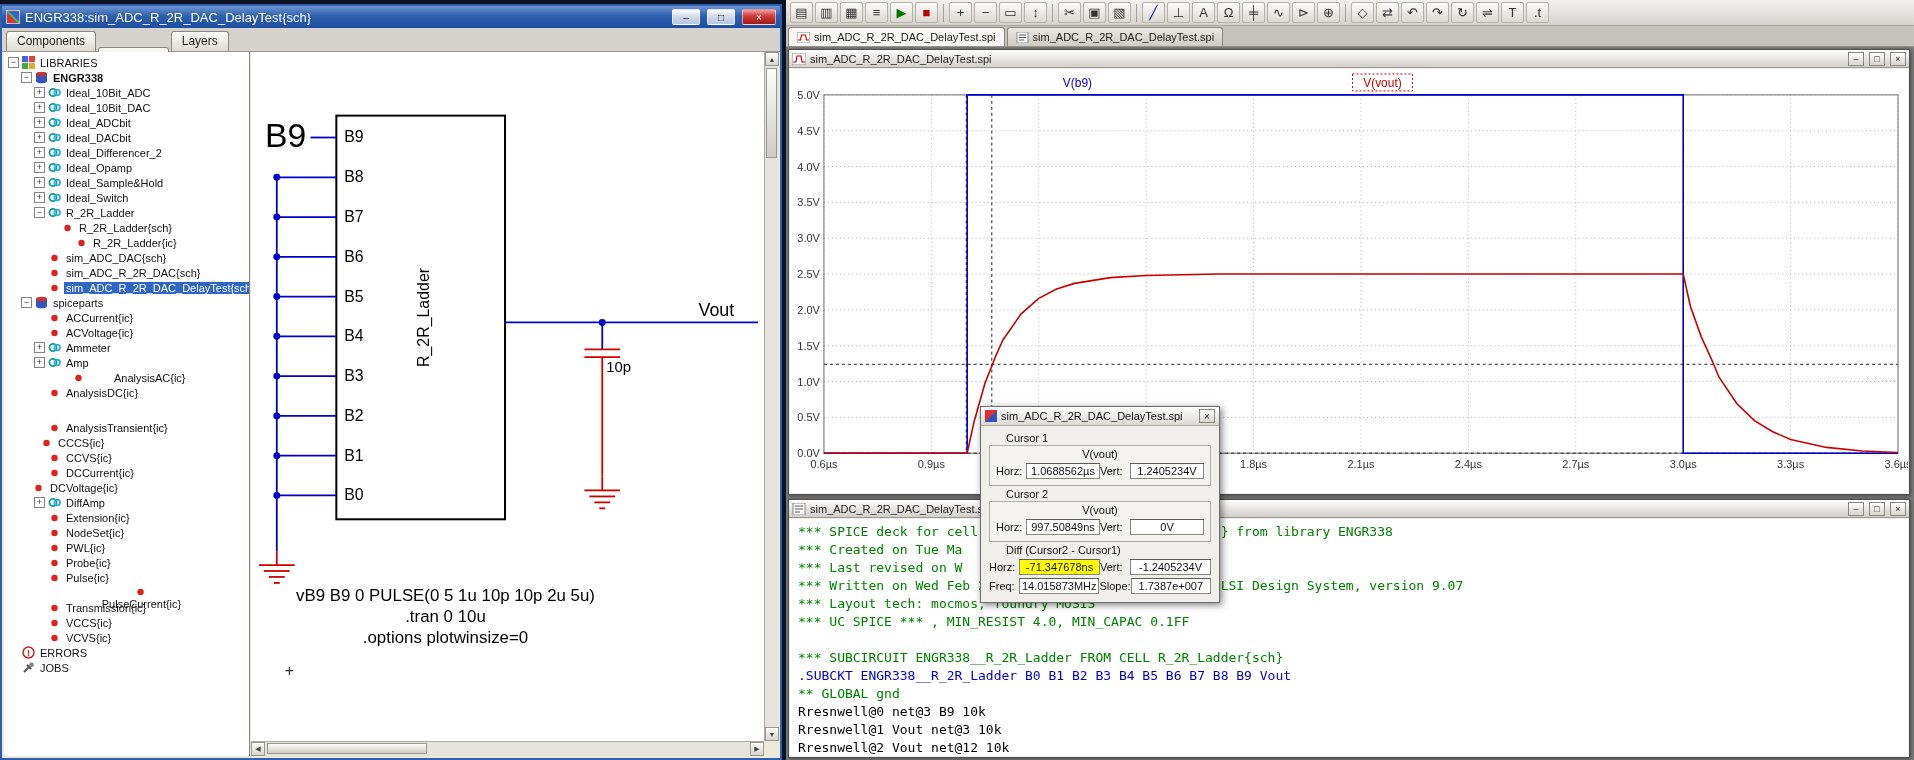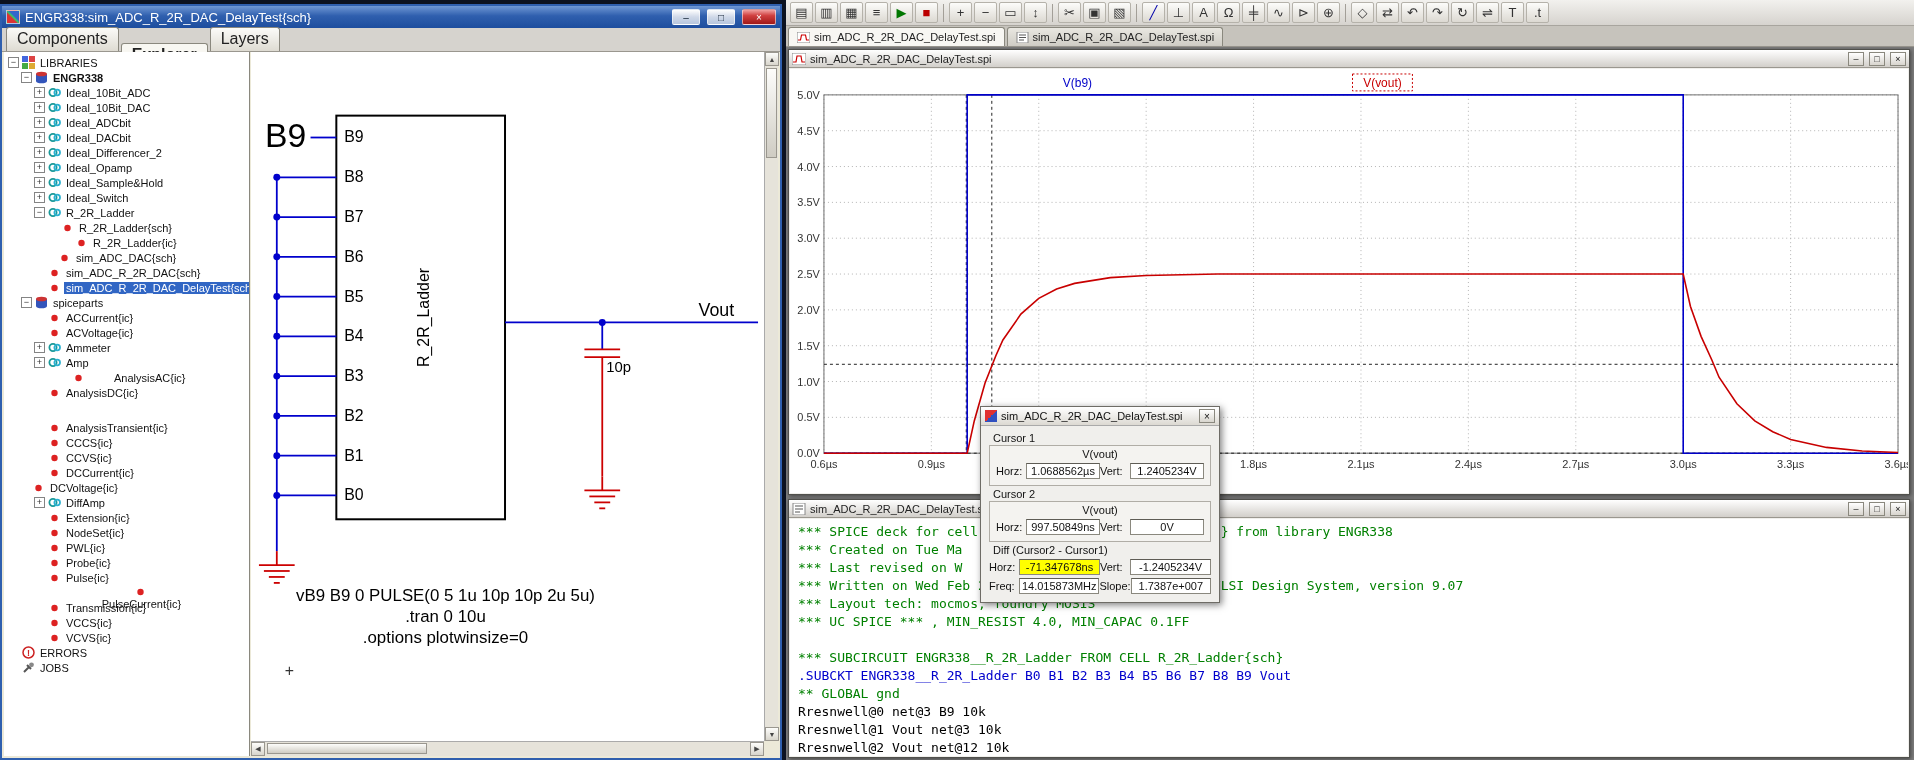--- a/index.html
+++ b/index.html
@@ -13,21 +13,21 @@
     display:flex; align-items:center; color:#fff; font-size:13px; padding:0 4px; gap:5px; }
   .app-icon { width:14px; height:14px; background:linear-gradient(45deg,#d33 40%,#3c6 50%,#36c 60%); border:1px solid rgba(255,255,255,.6); }
   .titlebar .title-text { flex:1; white-space:nowrap; overflow:hidden; }
   .tb-btn { width:28px; height:16px; border:1px solid rgba(255,255,255,.55); border-radius:2px;
     background:linear-gradient(#fefefe,#cfd8e8 50%,#b7c6de); color:#123; font-size:10px;
     display:flex; align-items:center; justify-content:center; margin-left:2px; }
   .tb-btn.close { background:linear-gradient(#f0a0a0,#d04040 40%,#a01818); color:#fff; width:34px; }
 
   .tabs-row { height:24px; background:#d6d3ce; border-bottom:1px solid #9a978f;
     display:flex; align-items:flex-end; padding:2px 4px 0; gap:2px; }
-  .tab { padding:2px 10px 3px; font-size:16px; border:1px solid #8a887e; border-bottom:none;
+  .tab { padding:2px 10px 3px; font-size:12px; border:1px solid #8a887e; border-bottom:none;
     border-radius:3px 3px 0 0; background:linear-gradient(#fbfbf8,#dedbd2); color:#222; }
   .tab.active { background:#f8f7f2; position:relative; top:16px; font-weight:bold; }
 
   .tree-panel { position:absolute; top:46px; left:2px; width:246px; bottom:2px;
     background:#fff; border-right:1px solid #8a887e; overflow:hidden; font-size:11px; padding-top:3px; }
   .tree-row { height:15px; display:flex; align-items:center; white-space:nowrap; color:#111; }
   .tree-row .lbl { padding:0 2px; }
   .tree-row.selected .lbl { background:#3166c4; color:#fff; }
   .tree-row.bold .lbl { font-weight:bold; }
   .expander { width:11px; height:11px; min-width:11px; border:1px solid #848484; background:#fff;
@@ -82,21 +82,21 @@
   
   .cursor-dialog { position:absolute; left:194px; top:359px; width:240px; background:#f0efec;
     border:1px solid #6e6c66; box-shadow:2px 2px 7px rgba(0,0,0,.5); font-size:11px; z-index:50; color:#111; }
   .cd-title { height:19px; display:flex; align-items:center; gap:4px; padding:0 4px;
     background:linear-gradient(#ffffff,#dcd9d2); border-bottom:1px solid #aaa; }
   .cd-icon { width:12px; height:12px; background:linear-gradient(135deg,#e03030 50%,#3050c0 50%); }
   .cd-title .cd-tt { flex:1; white-space:nowrap; overflow:hidden; }
   .cd-close { width:16px; height:14px; border:1px solid #8a887e; background:linear-gradient(#fff,#d8d5ce);
     display:flex; align-items:center; justify-content:center; font-size:10px; }
   .cd-body { padding:4px 8px 8px; }
-  .cd-section-label { margin:2px 4px 1px; }
+  .cd-section-label { margin:2px 17px 1px; }
   .cd-group { border:1px solid #b0ada6; padding:2px 6px 6px; margin-bottom:2px; background:#f4f3f0; }
   .cd-signal { text-align:center; margin-bottom:3px; }
   .cd-row { display:flex; align-items:center; margin-top:3px; }
   .cd-lbl { min-width:30px; }
   .cd-field { flex:1; background:#fff; border:1px solid #8a887e; border-top-color:#5e5c55; height:16px;
     display:flex; align-items:center; justify-content:center; font-size:11px; }
   .cd-field.hl { background:#ffff00; }
 </style>
 </head>
 <body>
@@ -239,21 +239,21 @@
       </div>
       <div class="tree-row" style="padding-left: 57px;">
         <span class="exp-spacer"></span>
         <span class="t-icon">
           <svg width="13" height="13">
             <circle cx="6.5" cy="7" r="3.2" fill="#dd2222"></circle>
           </svg>
         </span>
         <span class="lbl">R_2R_Ladder{ic}</span>
       </div>
-      <div class="tree-row" style="padding-left: 40px;">
+      <div class="tree-row" style="padding-left: 30px;">
         <span class="exp-spacer"></span>
         <span class="t-icon">
           <svg width="13" height="13">
             <circle cx="6.5" cy="7" r="3.2" fill="#dd2222"></circle>
           </svg>
         </span>
         <span class="lbl">sim_ADC_DAC{sch}</span>
       </div>
       <div class="tree-row" style="padding-left: 30px;">
         <span class="exp-spacer"></span>
@@ -342,21 +342,21 @@
       </div>
       <div class="tree-row" style="padding-left: 30px; margin-top: 20px;">
         <span class="exp-spacer"></span>
         <span class="t-icon">
           <svg width="13" height="13">
             <circle cx="6.5" cy="7" r="3.2" fill="#dd2222"></circle>
           </svg>
         </span>
         <span class="lbl">AnalysisTransient{ic}</span>
       </div>
-      <div class="tree-row" style="padding-left: 30px;">
+      <div class="tree-row" style="padding-left: 22px;">
         <span class="exp-spacer"></span>
         <span class="t-icon">
           <svg width="13" height="13">
             <circle cx="6.5" cy="7" r="3.2" fill="#dd2222"></circle>
           </svg>
         </span>
         <span class="lbl">CCCS{ic}</span>
       </div>
       <div class="tree-row" style="padding-left: 30px;">
         <span class="exp-spacer"></span>

